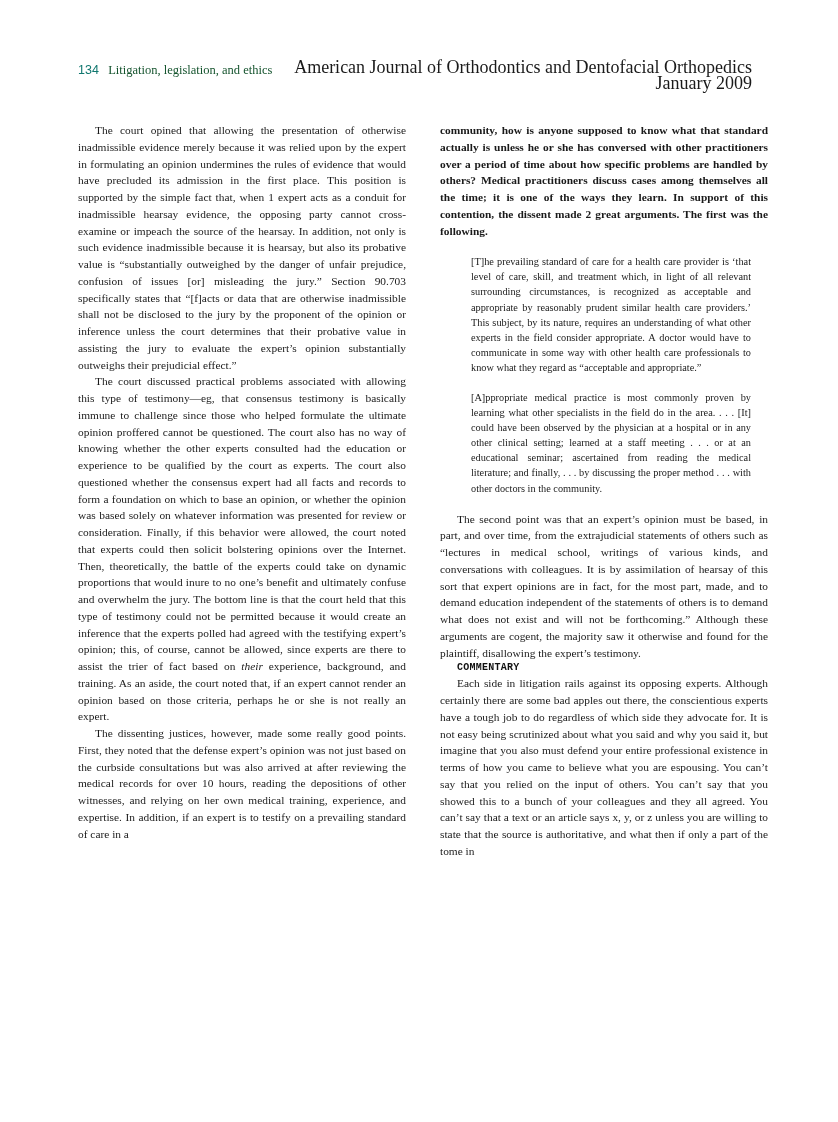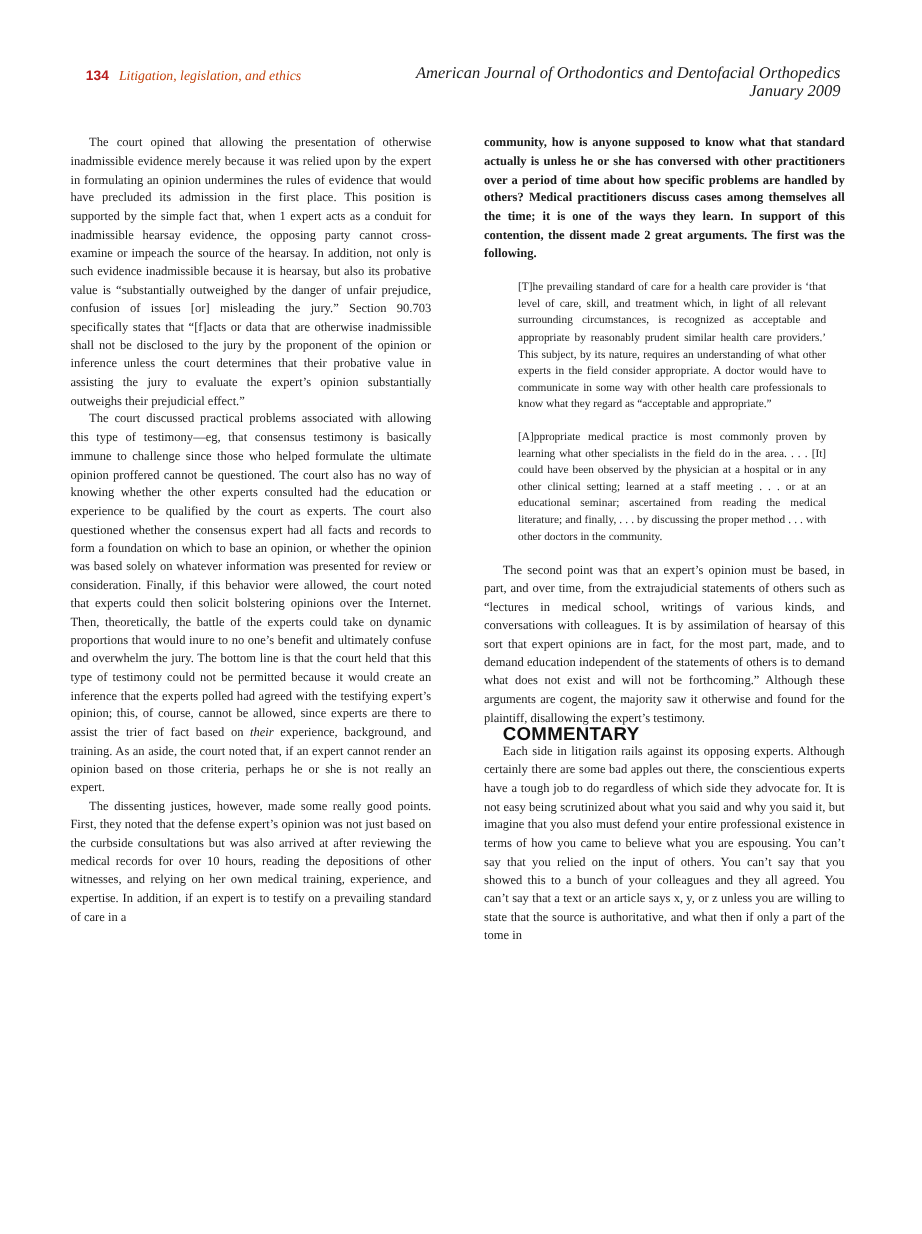--- a/index.html
+++ b/index.html
@@ -26,58 +26,56 @@
     height: 40px;
   }
   .rh-left {
     position: absolute;
     left: 0;
     top: 0;
     white-space: nowrap;
   }
   .rh-folio {
     font-family: "Liberation Sans", "DejaVu Sans", sans-serif;
-    font-weight: bold;
+    font-weight: normal;
     font-size: 12.5px;
-    color: #b91c1c;
+    color: #0f766e;
     letter-spacing: 0.1px;
   }
   .rh-title {
     font-family: "Liberation Serif", "DejaVu Serif", serif;
-    font-style: italic;
     font-size: 12.5px;
-    color: #c2410c;
+    color: #14532d;
     margin-left: 9px;
   }
   .rh-right {
     position: absolute;
-    right: 4px;
+    right: 16px;
     top: 0;
     text-align: right;
-    font-style: italic;
-    font-size: 15px;
+    font-size: 18px;
     line-height: 15.5px;
     color: #1a1a1a;
     white-space: nowrap;
   }
 
   
   .col {
     position: absolute;
     top: 122px;
     width: 328px;
     font-size: 11.4px;
     line-height: 16.75px;
     text-align: justify;
     text-justify: inter-word;
     color: #1a1a1a;
     -webkit-hyphens: none;
     hyphens: none;
   }
-  .col-left  { left: 64px; }
+  .col-left  { left: 78px; }
   .col-right { left: 440px; }
 
   .col p {
     margin: 0;
     text-indent: 17px;
   }
   .col p.noindent { text-indent: 0; font-weight: bold; }
 
   
   .blockquote {
@@ -90,23 +88,23 @@
   .blockquote p {
     margin: 15px;
     text-indent: 0;
   }
   .blockquote p + p {
     margin-top: 11px;
   }
 
   
   .section-head {
-    font-family: Liberation Sans, sans-serif;
+    font-family: Liberation Mono, monospace;
     font-weight: bold;
-    font-size: 17px;
+    font-size: 10px;
     line-height: 14px;
     letter-spacing: 0.25px;
     color: #111111;
     margin: 17px 0 5px 0;
     text-align: left;
     text-indent: 0;
   }
 
   em.ital { font-style: italic; }
 </style>

